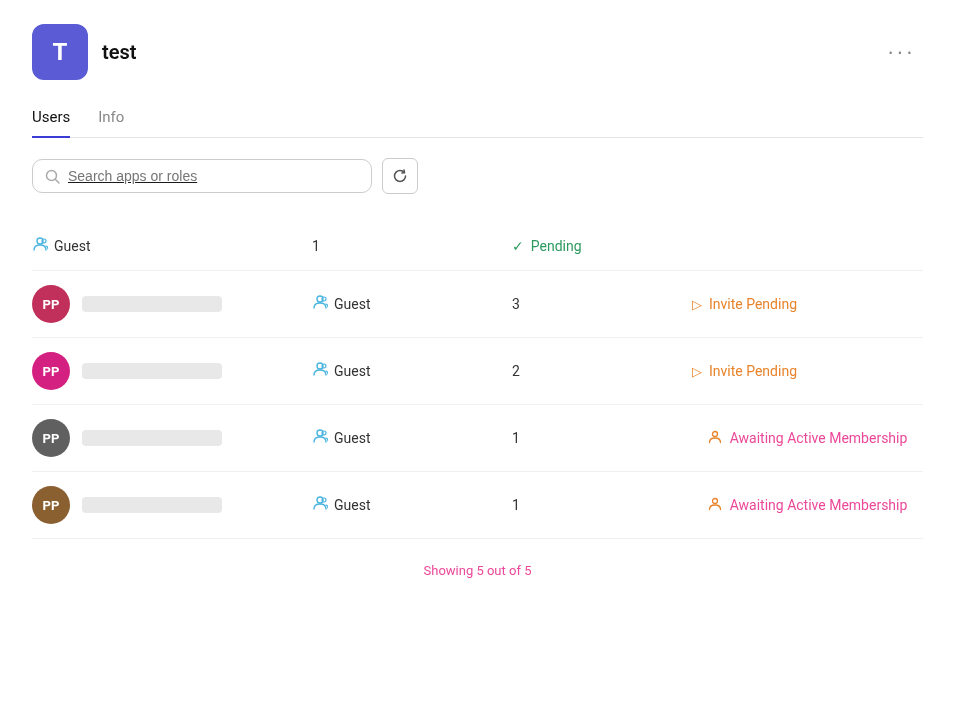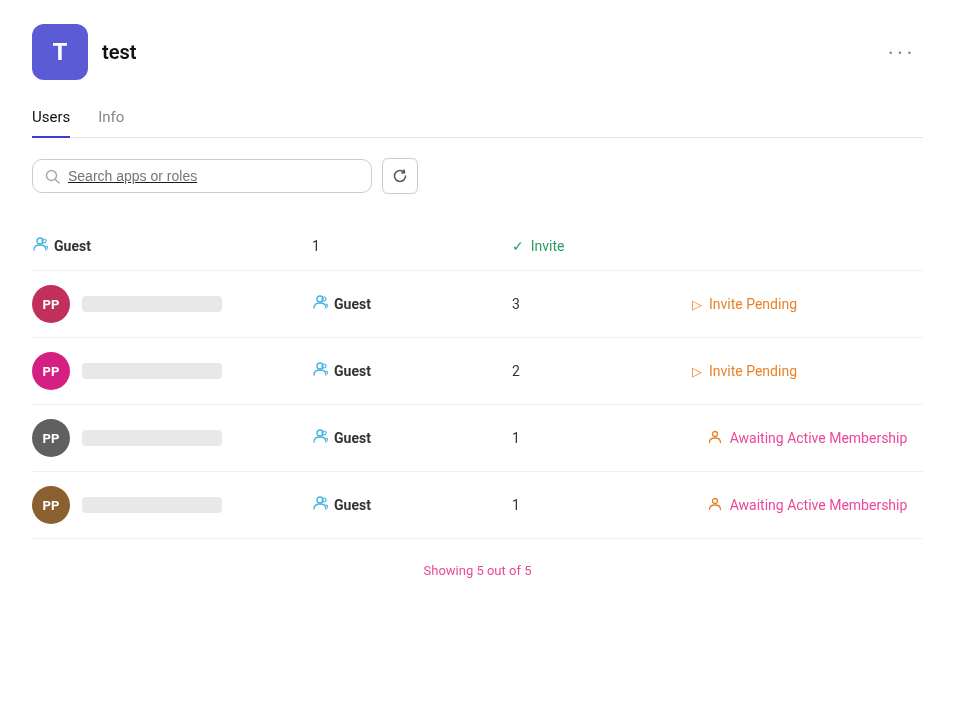--- a/index.html
+++ b/index.html
@@ -165,21 +165,20 @@
       border-radius: 4px;
     }
 
     
     .user-type-cell {
       display: flex;
       align-items: center;
       gap: 6px;
       font-size: 14px;
       color: #333;
-      font-weight: bold;
     }
     .user-icon {
       color: #48b4e0;
       font-size: 16px;
     }
 
     
     .memberships-cell {
       font-size: 14px;
       color: #333;
@@ -251,21 +250,21 @@
             <path d="M2 14c0-3.3 2.7-5 6-5s6 1.7 6 5" stroke="#48b4e0" stroke-width="1.4" stroke-linecap="round"></path>
             <circle cx="12" cy="5" r="2" stroke="#48b4e0" stroke-width="1.2"></circle>
             <path d="M14 10c1.5.5 2 1.5 2 3" stroke="#48b4e0" stroke-width="1.2" stroke-linecap="round"></path>
           </svg>
       </span>
       <span>Guest</span>
     </div>
     <div class="memberships-cell">1</div>
     <div class="status-cell status-active">
       <span>✓</span>
-      <span>Invite</span>
+      <span>Pending</span>
     </div>
   </div>
 
   <div class="table-row">
     <div class="user-cell">
       <div class="avatar" style="background:#c0305a;">
         <span>PP</span>
       </div>
       <div class="name-placeholder"></div>
     </div>

